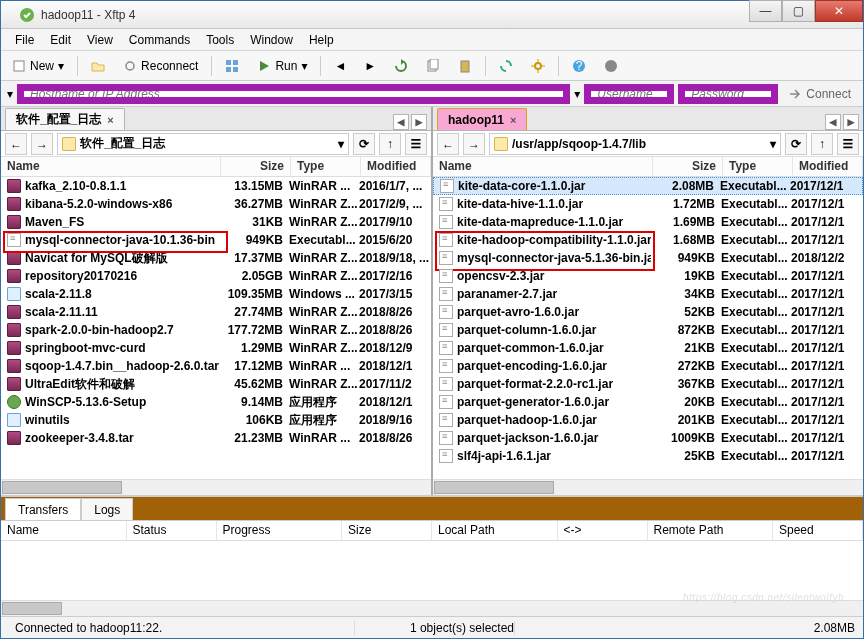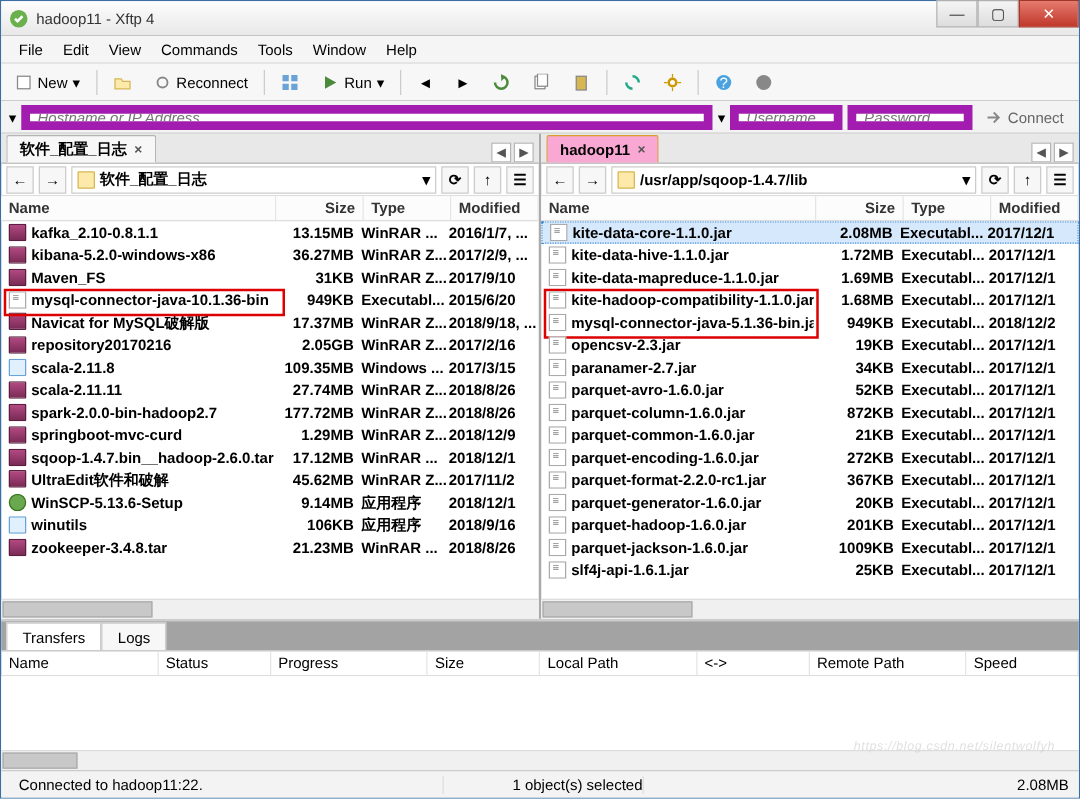--- a/index.html
+++ b/index.html
@@ -1,18 +1,18 @@
 <!DOCTYPE html>
 <html><head>
 <meta charset="utf-8">
 <style>
 * { margin:0; padding:0; box-sizing:border-box; font-family:Tahoma,"Segoe UI",sans-serif; font-size:12px; }
 body { background:#fff; width:864px; height:639px; overflow:hidden; }
 .window { width:864px; height:639px; border:1px solid #3a6ea5; display:flex; flex-direction:column; }
-.titlebar { height:28px; background:linear-gradient(#fdfdfd,#e8e8e8); display:flex; align-items:center; padding-left:6px; border-bottom:1px solid #c5c5c5; }
+.titlebar { height:28px; background:linear-gradient(#fdfdfd,#e8e8e8); display:flex; align-items:center; padding-left:18px; border-bottom:1px solid #c5c5c5; }
 .titlebar svg { margin-right:6px }
 .title-text { flex:1; color:#333; }
 .win-btns { display:flex; height:100%; }
 .win-btn { width:33px; height:22px; display:flex; align-items:center; justify-content:center; border:1px solid #b0b0b0; background:linear-gradient(#f5f5f5,#ddd); margin-top:-1px; color:#333; }
 .win-btn.close { width:48px; background:linear-gradient(#e67a6e,#c0392b); color:#fff; border-color:#a83224; }
 .menubar { height:22px; display:flex; align-items:center; padding:0 6px; border-bottom:1px solid #d6d6d6; background:#f5f5f5; }
 .menubar span { padding:2px 8px; cursor:default; }
 .toolbar { height:30px; display:flex; align-items:center; padding:0 4px; gap:4px; border-bottom:1px solid #ccc; background:#f7f7f7; }
 .tbtn { height:22px; display:inline-flex; align-items:center; padding:0 6px; gap:4px; border:1px solid transparent; border-radius:2px; cursor:default; }
 .tsep { width:1px; height:20px; background:#ccc; margin:0 2px; }
@@ -37,29 +37,29 @@
 .pathrow .ib { width:22px; height:22px; border:1px solid #ccc; background:#f7f7f7; display:flex; align-items:center; justify-content:center; }
 .listhdr { height:20px; display:flex; border-bottom:1px solid #ddd; background:#fcfcfc; }
 .listhdr .col { padding:2px 6px; border-right:1px solid #e5e5e5; color:#333; white-space:nowrap; overflow:hidden; }
 .listhdr .cn { flex:1 }
 .listhdr .cs { width:70px; text-align:right }
 .listhdr .ct { width:70px }
 .listhdr .cm { width:70px }
 .filelist { flex:1; overflow:auto; position:relative; }
 .frow { height:18px; display:flex; align-items:center; padding:0 2px; }
 .frow.sel { background:#d6e8fb; border:1px dotted #4a90d9; }
-.frow .fn { flex:1; display:flex; align-items:flex-start; gap:4px; white-space:nowrap; overflow:hidden; padding-left:4px; }
+.frow .fn { flex:1; display:flex; align-items:center; gap:4px; white-space:nowrap; overflow:hidden; padding-left:4px; }
 .frow .fs { width:70px; text-align:right; padding-right:6px; }
 .frow .ft { width:70px; white-space:nowrap; overflow:hidden; }
 .frow .fm { width:70px; white-space:nowrap; overflow:hidden; }
 .hlbox { position:absolute; border:2px solid #d00; pointer-events:none; }
 .hsb { height:16px; background:#f0f0f0; border-top:1px solid #ddd; display:flex; }
 .hsb .thumb { width:120px; background:#c8c8c8; border:1px solid #aaa; margin:1px; }
 .transfers { height:120px; display:flex; flex-direction:column; border-top:1px solid #ccc; }
-.ttabs { height:24px; display:flex; align-items:flex-end; background:#a3a3a3; padding-left:4px; border-bottom:1px solid #ccc; }
+.ttabs { height:24px; display:flex; align-items:flex-end; background:#a16207; padding-left:4px; border-bottom:1px solid #ccc; }
 .ttab { height:22px; padding:0 12px; display:flex; align-items:center; border:1px solid #ccc; background:#f7f7f7; border-bottom:none; }
 .ttab.active { background:#fff; }
 .thdr { height:20px; display:flex; border-bottom:1px solid #ddd; }
 .thdr .tc { padding:2px 6px; border-right:1px solid #e5e5e5; flex:1; }
 .thdr .tc.sm { flex:0 0 90px }
 .tbody { flex:1; background:#fff; }
 .statusbar { height:22px; border-top:1px solid #ccc; background:#f3f3f3; display:flex; align-items:center; padding:0 8px; font-size:11px; }
 .statusbar .cell { flex:1; border-right:1px solid #ddd; padding-left:6px; }
 .ficon { width:14px; height:14px; display:inline-block; flex-shrink:0; }
 .ficon.ar { background:linear-gradient(#b24a82,#7a2a55); border:1px solid #5a1f3f; border-radius:1px; }

